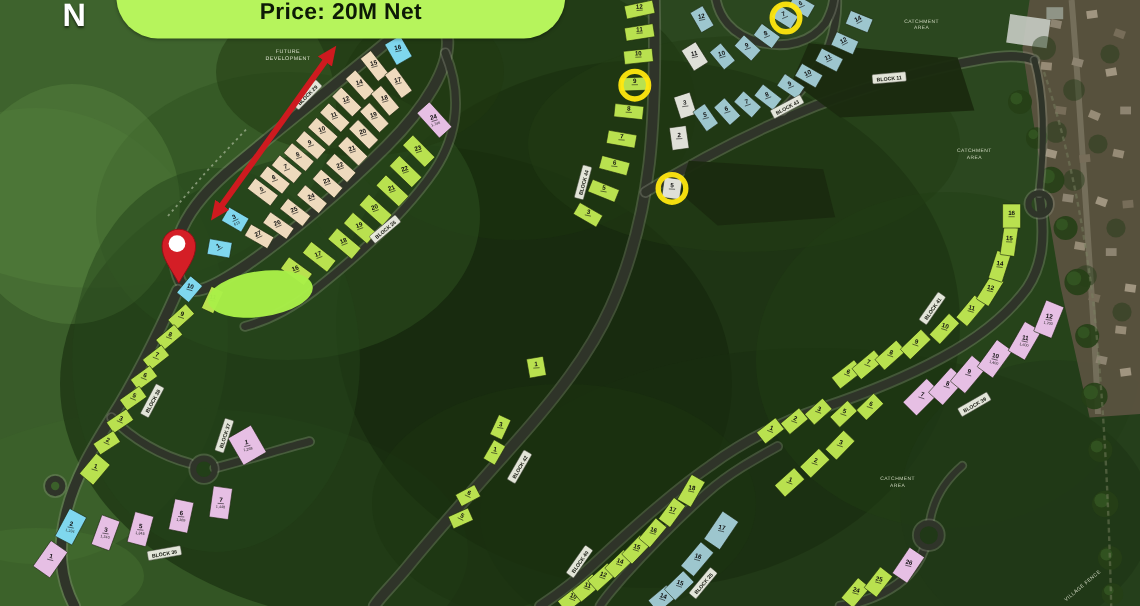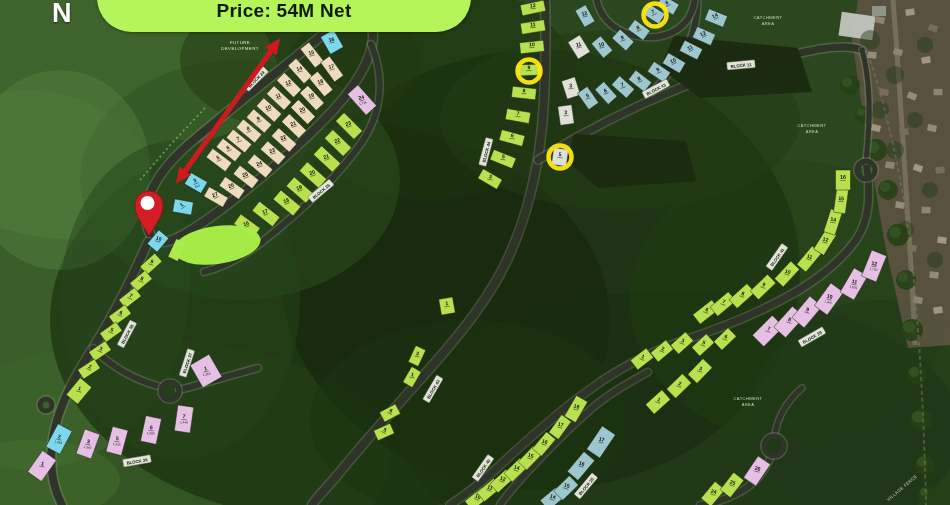--- a/index.html
+++ b/index.html
@@ -1093,16 +1093,16 @@
           <circle cx="147.5" cy="203" r="7" fill="#ffffff"></circle>
         </g>
       </g>
       <defs>
         <marker id="ah" viewBox="0 0 10 10" refX="5" refY="5" markerWidth="3.6" markerHeight="3.6" orient="auto-start-reverse">
           <path d="M0,1 L9,5 L0,9 Z" fill="#ce1a1f"></path>
         </marker>
       </defs>
     </svg>
   <div class="bubble">
-    <span>Price: 54M Net</span>
+    <span>Price: 20M Net</span>
   </div>
   <div class="compass">N</div>
 </div>
 
 </body></html>

